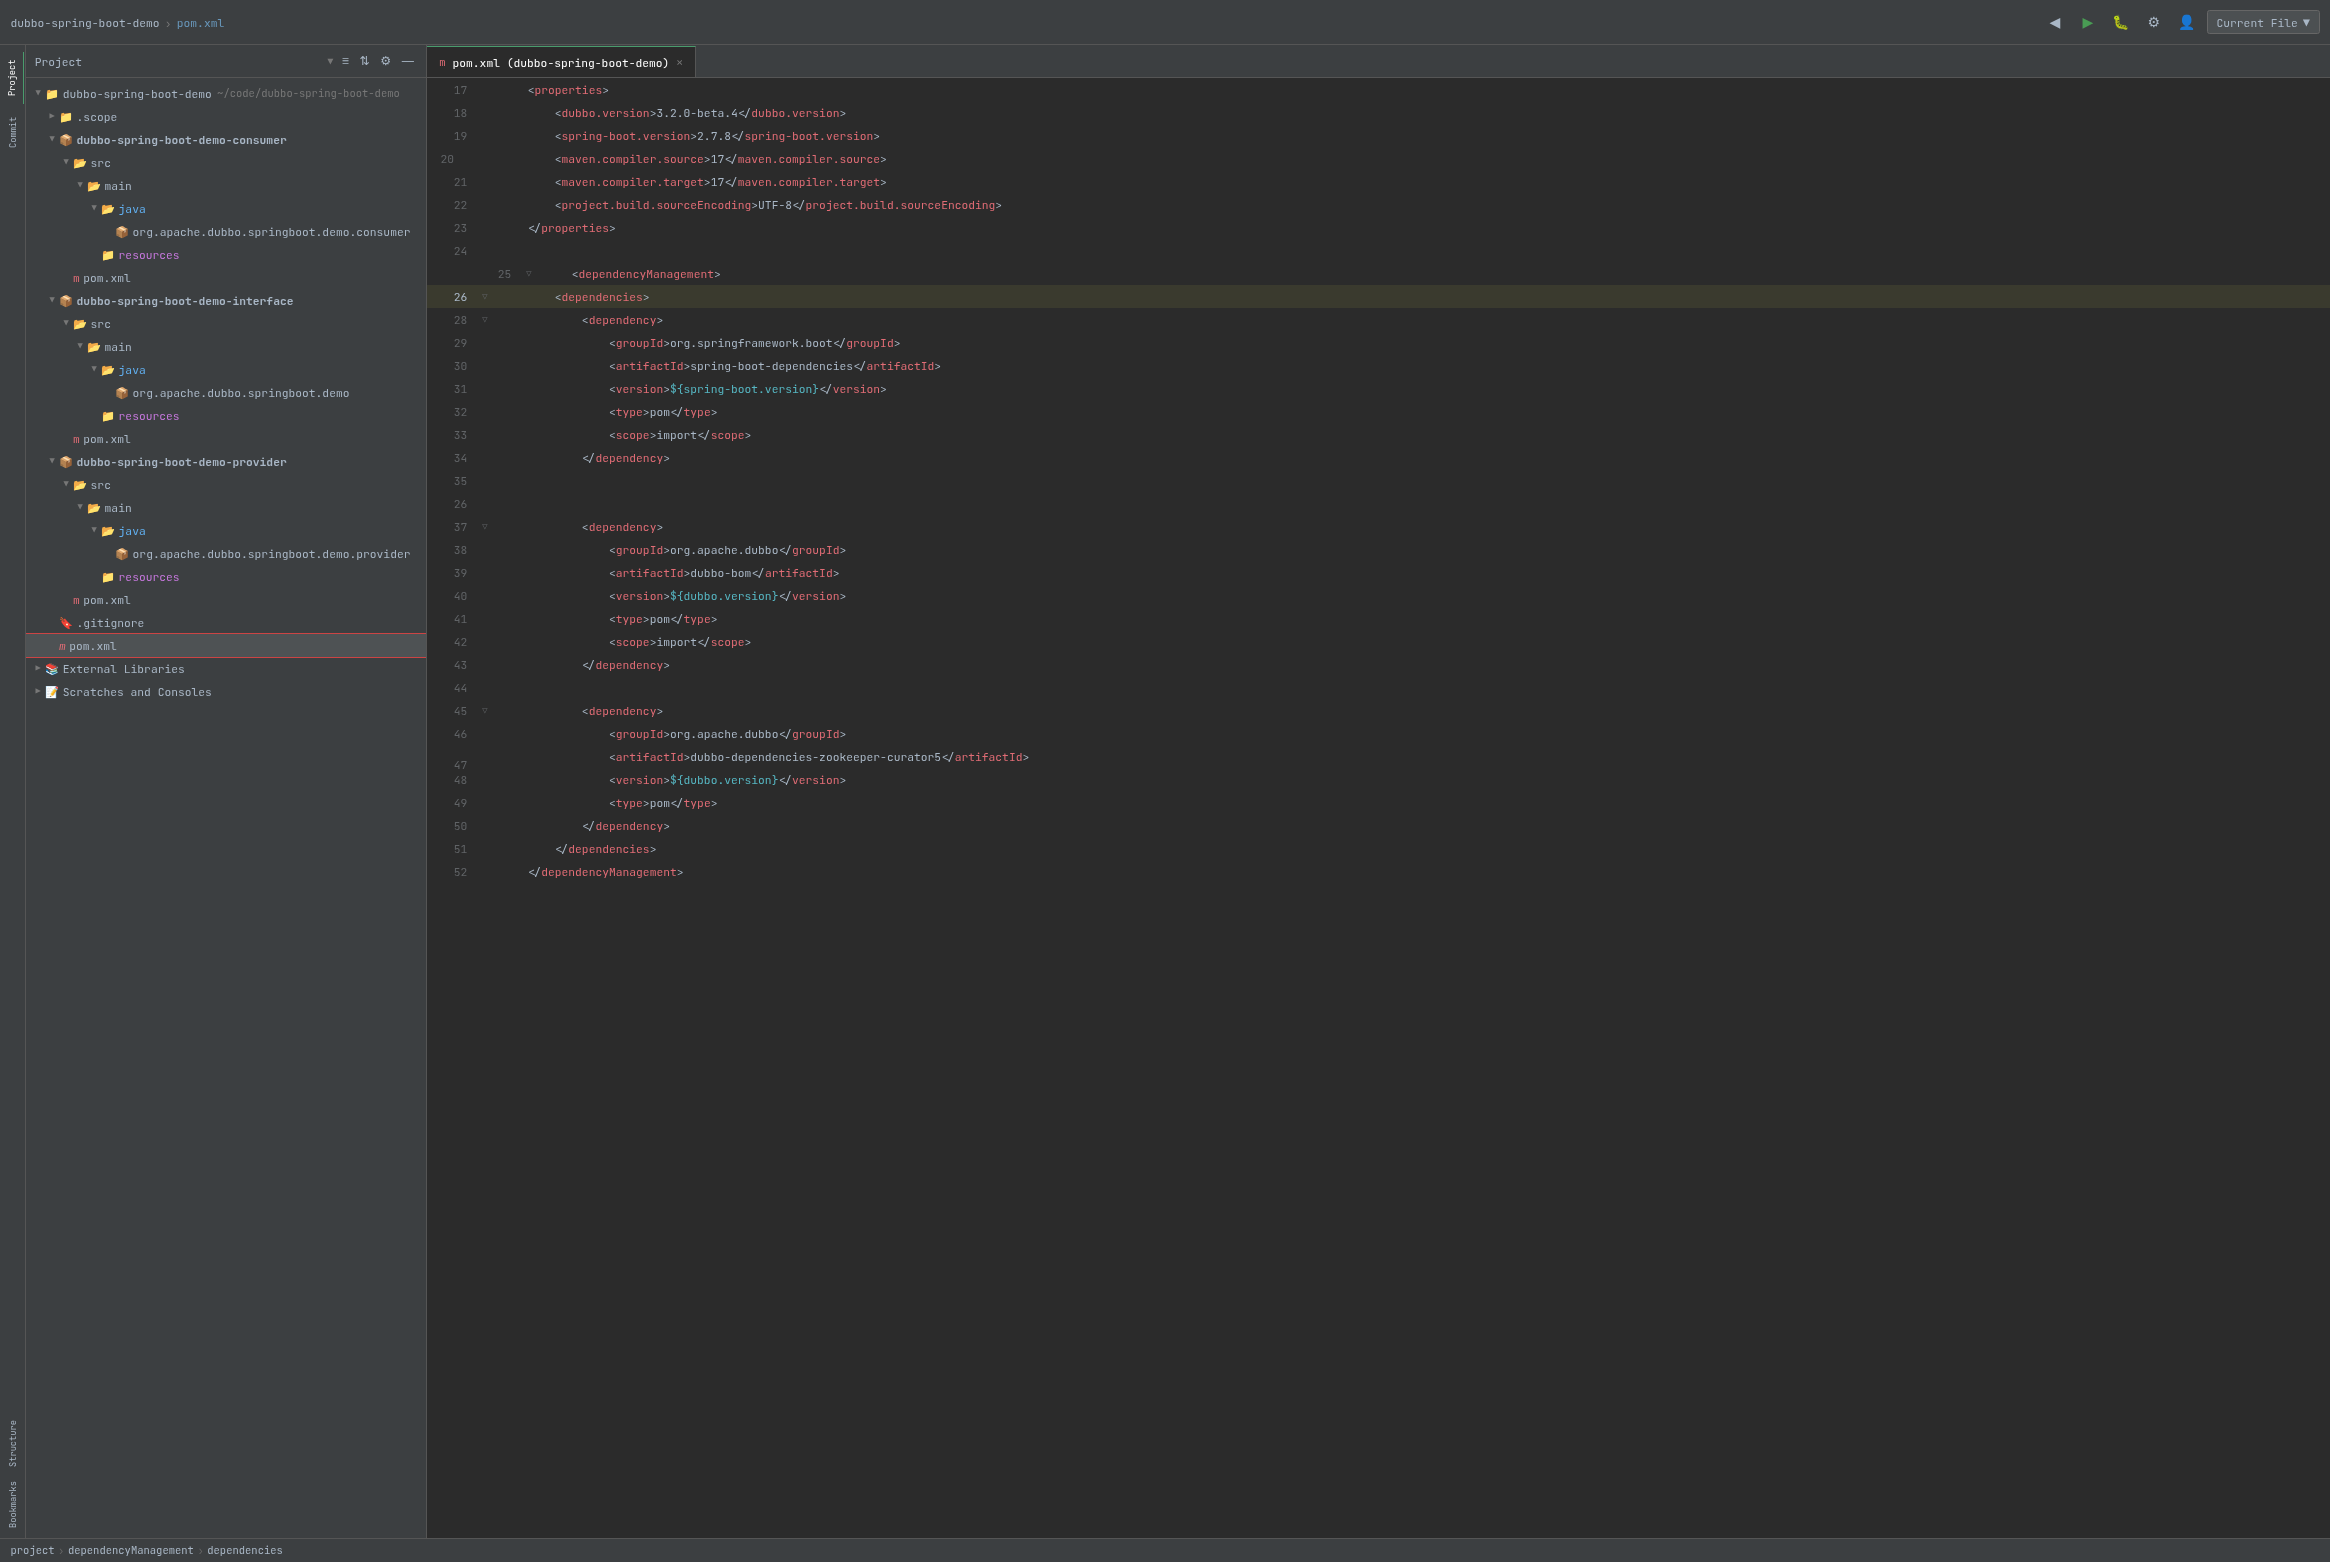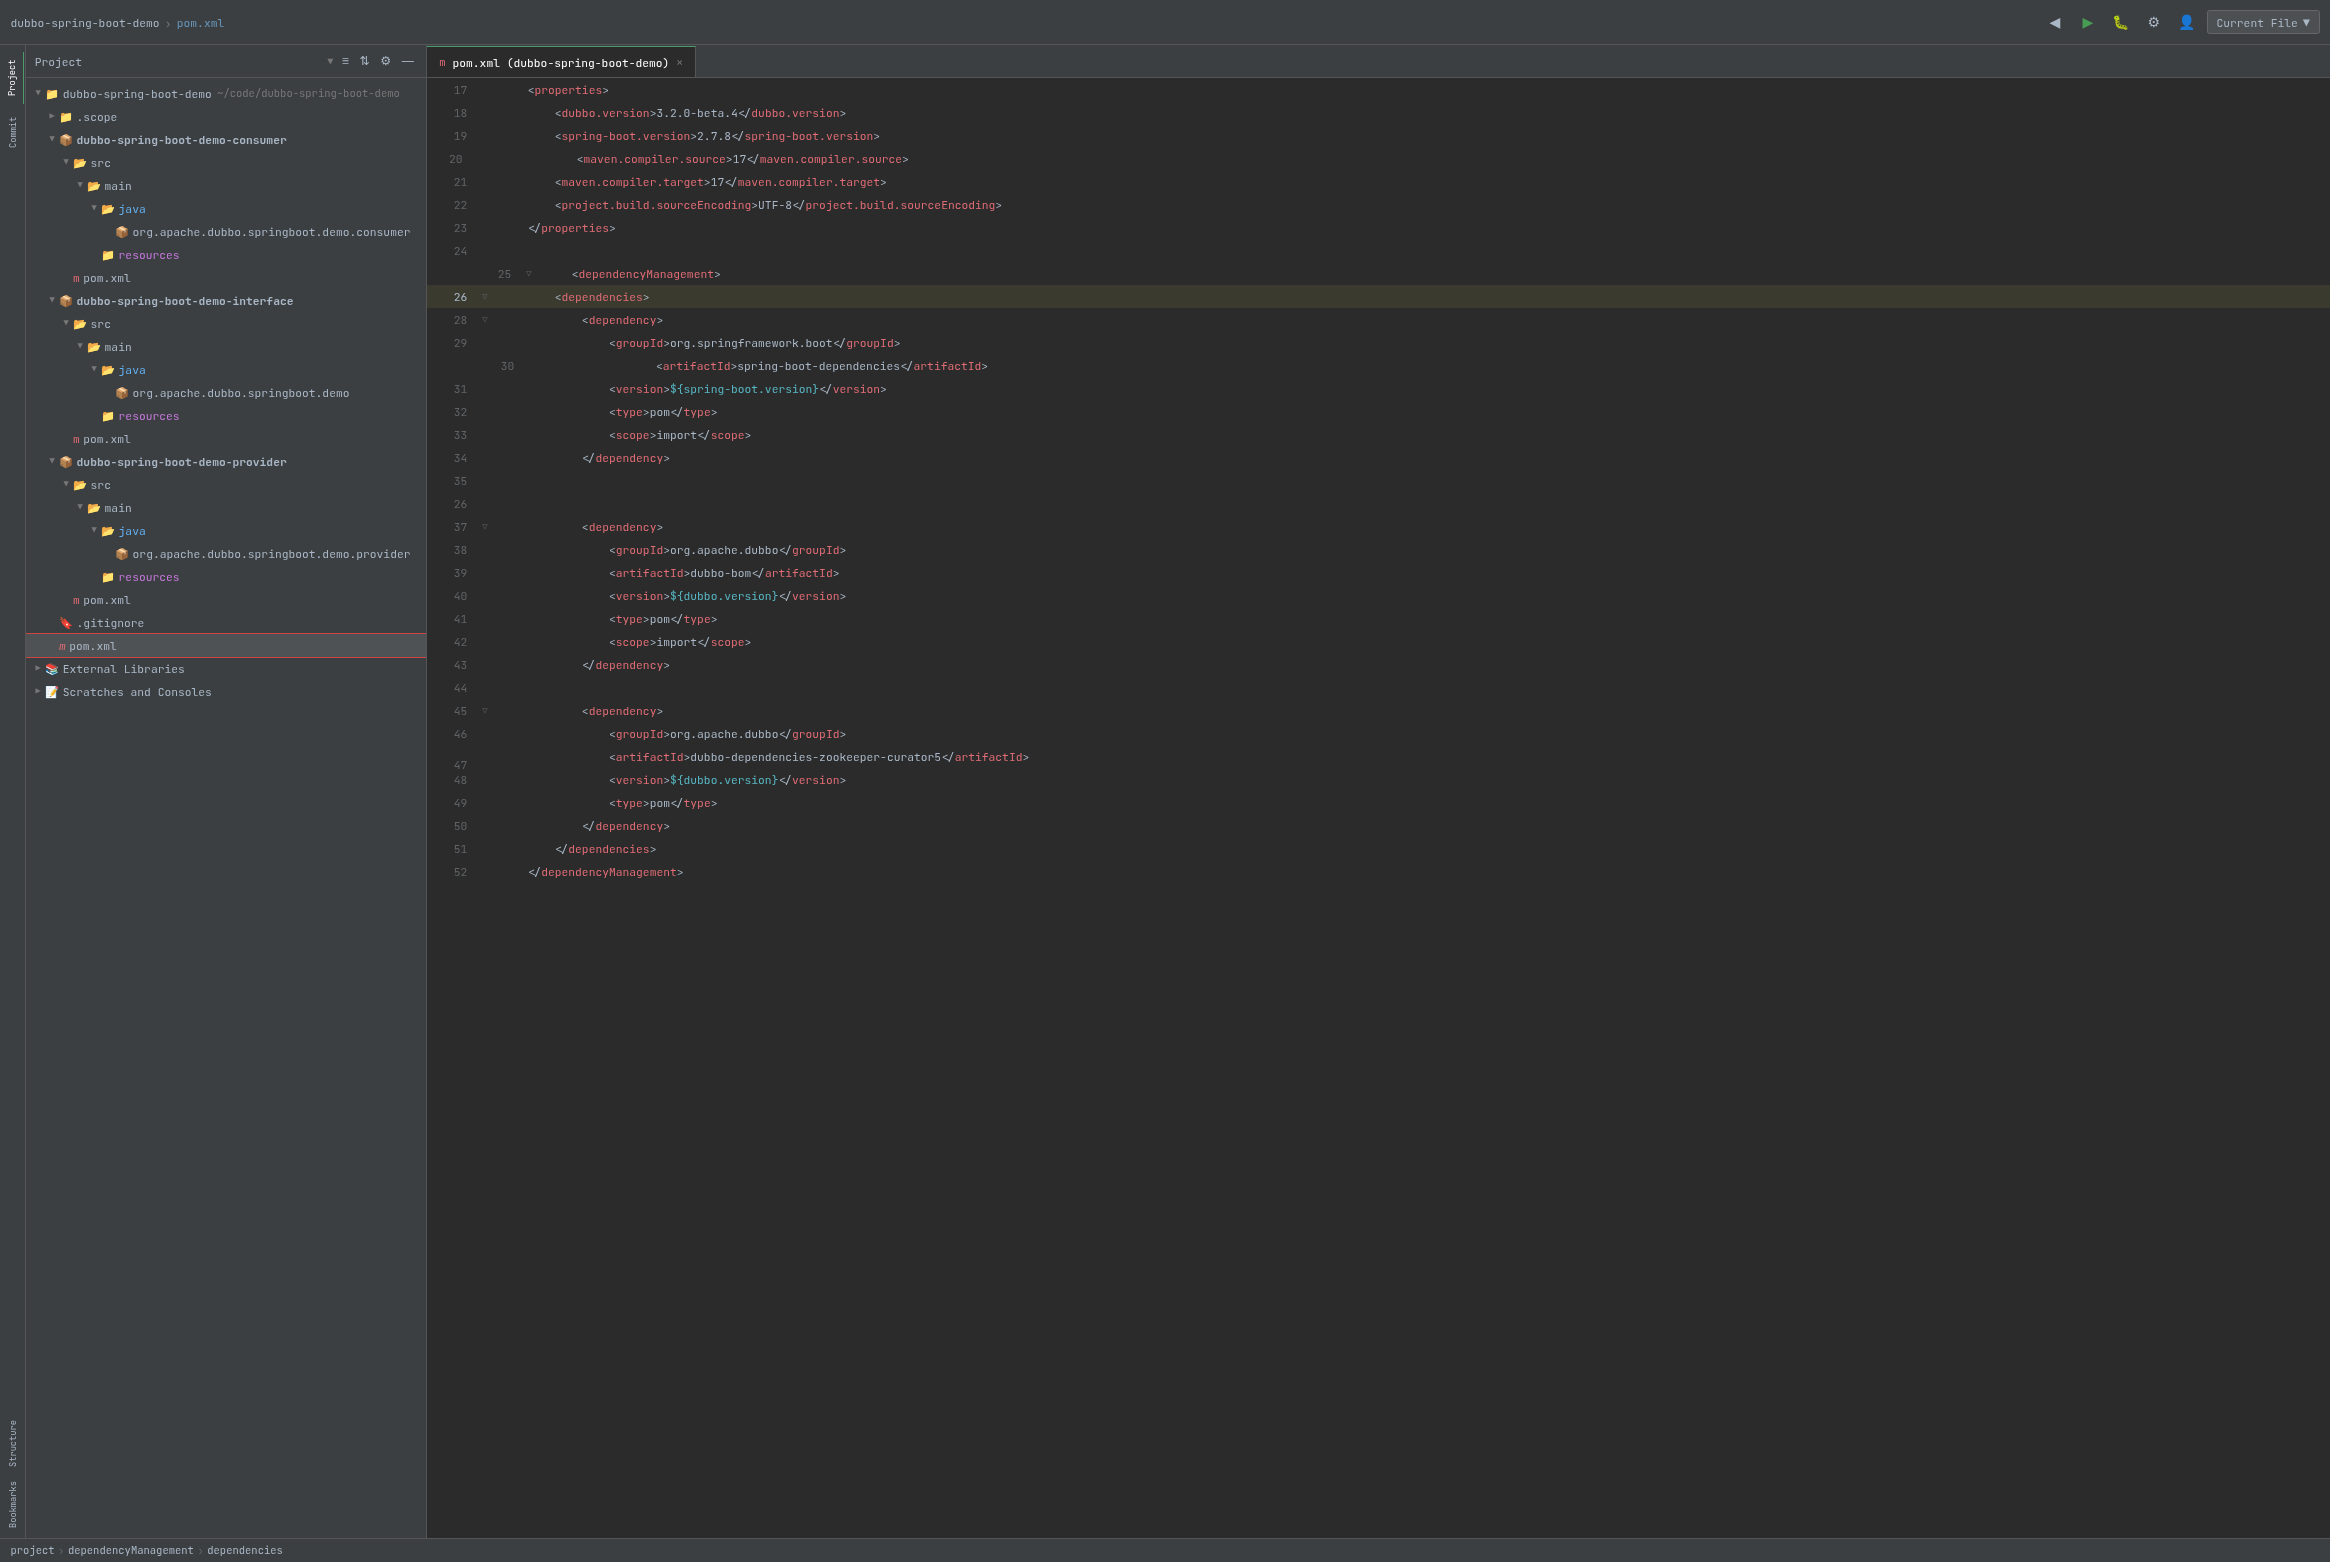--- a/index.html
+++ b/index.html
@@ -471,21 +471,21 @@
             <div style="width: 49px; text-align: right; padding-right: 8.7px; color: rgb(96, 99, 102); line-height: 23px; flex-shrink: 0; user-select: none; font-family: inherit;">18</div>
             <div style="width: 17.5px; flex-shrink: 0; display: flex; align-items: center; justify-content: center; color: rgb(96, 99, 102); font-size: 8.7px;"></div>
             <div style="flex: 1 1 0%; padding-left: 7px; line-height: 23px; white-space: pre; font-family: inherit;"><span style="color:#a9b7c6;">        </span><span style="color:#a9b7c6;">&lt;</span><span style="color:#e06c75;">dubbo.version</span><span style="color:#a9b7c6;">&gt;</span><span style="color:#a9b7c6;">3.2.0-beta.4</span><span style="color:#a9b7c6;">&lt;/</span><span style="color:#e06c75;">dubbo.version</span><span style="color:#a9b7c6;">&gt;</span></div>
           </div>
           <div style="display: flex; height: 23px; font-family: &quot;JetBrains Mono&quot;, Consolas, Monaco, monospace; font-size: 11.3px;">
             <div style="width: 49px; text-align: right; padding-right: 8.7px; color: rgb(96, 99, 102); line-height: 23px; flex-shrink: 0; user-select: none; font-family: inherit;">19</div>
             <div style="width: 17.5px; flex-shrink: 0; display: flex; align-items: center; justify-content: center; color: rgb(96, 99, 102); font-size: 8.7px;"></div>
             <div style="flex: 1 1 0%; padding-left: 7px; line-height: 23px; white-space: pre; font-family: inherit;"><span style="color:#a9b7c6;">        </span><span style="color:#a9b7c6;">&lt;</span><span style="color:#e06c75;">spring-boot.version</span><span style="color:#a9b7c6;">&gt;</span><span style="color:#a9b7c6;">2.7.8</span><span style="color:#a9b7c6;">&lt;/</span><span style="color:#e06c75;">spring-boot.version</span><span style="color:#a9b7c6;">&gt;</span></div>
           </div>
           <div style="display: flex; height: 23px; font-family: &quot;JetBrains Mono&quot;, Consolas, Monaco, monospace; font-size: 11.3px;">
-            <div style="width: 49px; text-align: left; padding-right: 8.7px; color: rgb(96, 99, 102); line-height: 23px; flex-shrink: 0; user-select: none; font-family: inherit; margin-left: 22px;">20</div>
+            <div style="width: 49px; text-align: center; padding-right: 8.7px; color: rgb(96, 99, 102); line-height: 23px; flex-shrink: 0; user-select: none; font-family: inherit;">20</div>
             <div style="width: 17.5px; flex-shrink: 0; display: flex; align-items: center; justify-content: center; color: rgb(96, 99, 102); font-size: 8.7px;"></div>
             <div style="flex: 1 1 0%; padding-left: 7px; line-height: 23px; white-space: pre; font-family: inherit;"><span style="color:#a9b7c6;">        </span><span style="color:#a9b7c6;">&lt;</span><span style="color:#e06c75;">maven.compiler.source</span><span style="color:#a9b7c6;">&gt;</span><span style="color:#a9b7c6;">17</span><span style="color:#a9b7c6;">&lt;/</span><span style="color:#e06c75;">maven.compiler.source</span><span style="color:#a9b7c6;">&gt;</span></div>
           </div>
           <div style="display: flex; height: 23px; font-family: &quot;JetBrains Mono&quot;, Consolas, Monaco, monospace; font-size: 11.3px;">
             <div style="width: 49px; text-align: right; padding-right: 8.7px; color: rgb(96, 99, 102); line-height: 23px; flex-shrink: 0; user-select: none; font-family: inherit;">21</div>
             <div style="width: 17.5px; flex-shrink: 0; display: flex; align-items: center; justify-content: center; color: rgb(96, 99, 102); font-size: 8.7px;"></div>
             <div style="flex: 1 1 0%; padding-left: 7px; line-height: 23px; white-space: pre; font-family: inherit;"><span style="color:#a9b7c6;">        </span><span style="color:#a9b7c6;">&lt;</span><span style="color:#e06c75;">maven.compiler.target</span><span style="color:#a9b7c6;">&gt;</span><span style="color:#a9b7c6;">17</span><span style="color:#a9b7c6;">&lt;/</span><span style="color:#e06c75;">maven.compiler.target</span><span style="color:#a9b7c6;">&gt;</span></div>
           </div>
           <div style="display: flex; height: 23px; font-family: &quot;JetBrains Mono&quot;, Consolas, Monaco, monospace; font-size: 11.3px;">
             <div style="width: 49px; text-align: right; padding-right: 8.7px; color: rgb(96, 99, 102); line-height: 23px; flex-shrink: 0; user-select: none; font-family: inherit;">22</div>
@@ -516,21 +516,21 @@
             <div style="width: 49px; text-align: right; padding-right: 8.7px; color: rgb(96, 99, 102); line-height: 23px; flex-shrink: 0; user-select: none; font-family: inherit;">28</div>
             <div style="width: 17.5px; flex-shrink: 0; display: flex; align-items: center; justify-content: center; color: rgb(96, 99, 102); font-size: 8.7px; cursor: pointer;">▽</div>
             <div style="flex: 1 1 0%; padding-left: 7px; line-height: 23px; white-space: pre; font-family: inherit;"><span style="color:#a9b7c6;">            </span><span style="color:#a9b7c6;">&lt;</span><span style="color:#e06c75;">dependency</span><span style="color:#a9b7c6;">&gt;</span></div>
           </div>
           <div style="display: flex; height: 23px; font-family: &quot;JetBrains Mono&quot;, Consolas, Monaco, monospace; font-size: 11.3px;">
             <div style="width: 49px; text-align: right; padding-right: 8.7px; color: rgb(96, 99, 102); line-height: 23px; flex-shrink: 0; user-select: none; font-family: inherit;">29</div>
             <div style="width: 17.5px; flex-shrink: 0; display: flex; align-items: center; justify-content: center; color: rgb(96, 99, 102); font-size: 8.7px;"></div>
             <div style="flex: 1 1 0%; padding-left: 7px; line-height: 23px; white-space: pre; font-family: inherit;"><span style="color:#a9b7c6;">                </span><span style="color:#a9b7c6;">&lt;</span><span style="color:#e06c75;">groupId</span><span style="color:#a9b7c6;">&gt;</span><span style="color:#a9b7c6;">org.springframework.boot</span><span style="color:#a9b7c6;">&lt;/</span><span style="color:#e06c75;">groupId</span><span style="color:#a9b7c6;">&gt;</span></div>
           </div>
           <div style="display: flex; height: 23px; font-family: &quot;JetBrains Mono&quot;, Consolas, Monaco, monospace; font-size: 11.3px;">
-            <div style="width: 49px; text-align: right; padding-right: 8.7px; color: rgb(96, 99, 102); line-height: 23px; flex-shrink: 0; user-select: none; font-family: inherit; margin-left: 47px;">30</div>
+            <div style="width: 49px; text-align: right; padding-right: 8.7px; color: rgb(96, 99, 102); line-height: 23px; flex-shrink: 0; user-select: none; font-family: inherit;">30</div>
             <div style="width: 17.5px; flex-shrink: 0; display: flex; align-items: center; justify-content: center; color: rgb(96, 99, 102); font-size: 8.7px;"></div>
             <div style="flex: 1 1 0%; padding-left: 7px; line-height: 23px; white-space: pre; font-family: inherit;"><span style="color:#a9b7c6;">                </span><span style="color:#a9b7c6;">&lt;</span><span style="color:#e06c75;">artifactId</span><span style="color:#a9b7c6;">&gt;</span><span style="color:#a9b7c6;">spring-boot-dependencies</span><span style="color:#a9b7c6;">&lt;/</span><span style="color:#e06c75;">artifactId</span><span style="color:#a9b7c6;">&gt;</span></div>
           </div>
           <div style="display: flex; height: 23px; font-family: &quot;JetBrains Mono&quot;, Consolas, Monaco, monospace; font-size: 11.3px;">
             <div style="width: 49px; text-align: right; padding-right: 8.7px; color: rgb(96, 99, 102); line-height: 23px; flex-shrink: 0; user-select: none; font-family: inherit;">31</div>
             <div style="width: 17.5px; flex-shrink: 0; display: flex; align-items: center; justify-content: center; color: rgb(96, 99, 102); font-size: 8.7px;"></div>
             <div style="flex: 1 1 0%; padding-left: 7px; line-height: 23px; white-space: pre; font-family: inherit;"><span style="color:#a9b7c6;">                </span><span style="color:#a9b7c6;">&lt;</span><span style="color:#e06c75;">version</span><span style="color:#a9b7c6;">&gt;</span><span style="color:#56b6c2;">${spring-boot.version}</span><span style="color:#a9b7c6;">&lt;/</span><span style="color:#e06c75;">version</span><span style="color:#a9b7c6;">&gt;</span></div>
           </div>
           <div style="display: flex; height: 23px; font-family: &quot;JetBrains Mono&quot;, Consolas, Monaco, monospace; font-size: 11.3px;">
             <div style="width: 49px; text-align: right; padding-right: 8.7px; color: rgb(96, 99, 102); line-height: 23px; flex-shrink: 0; user-select: none; font-family: inherit;">32</div>

